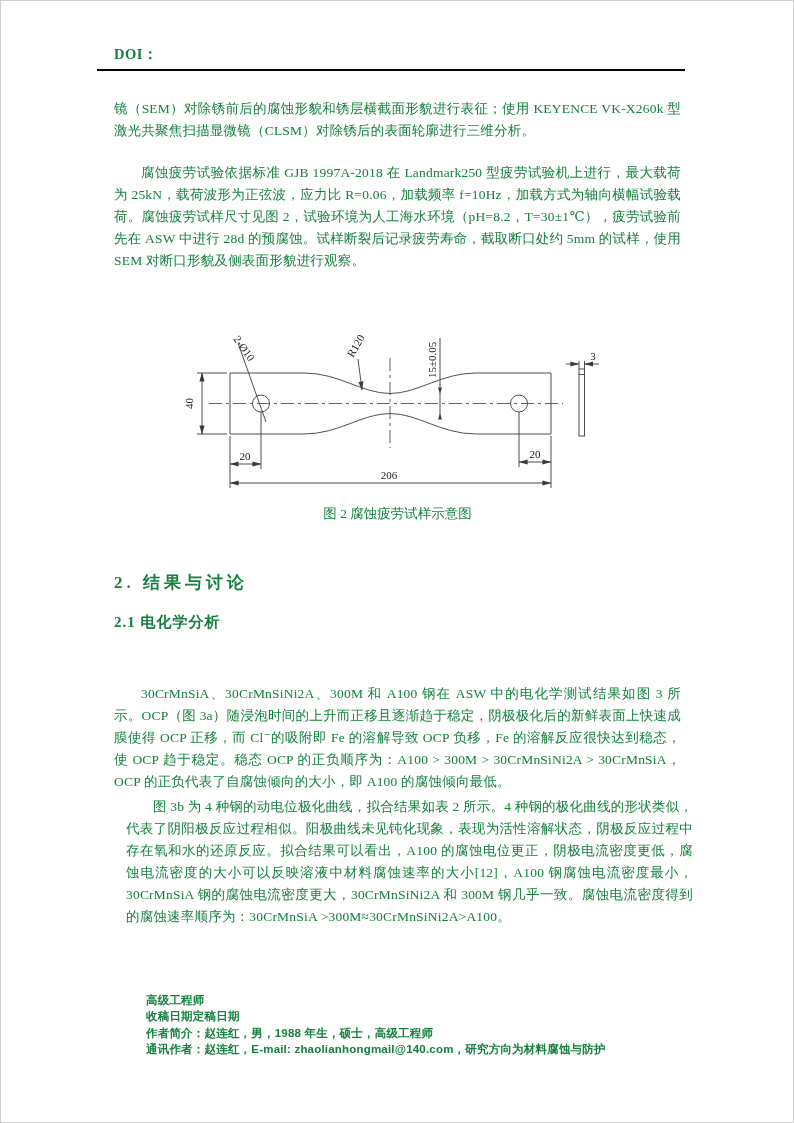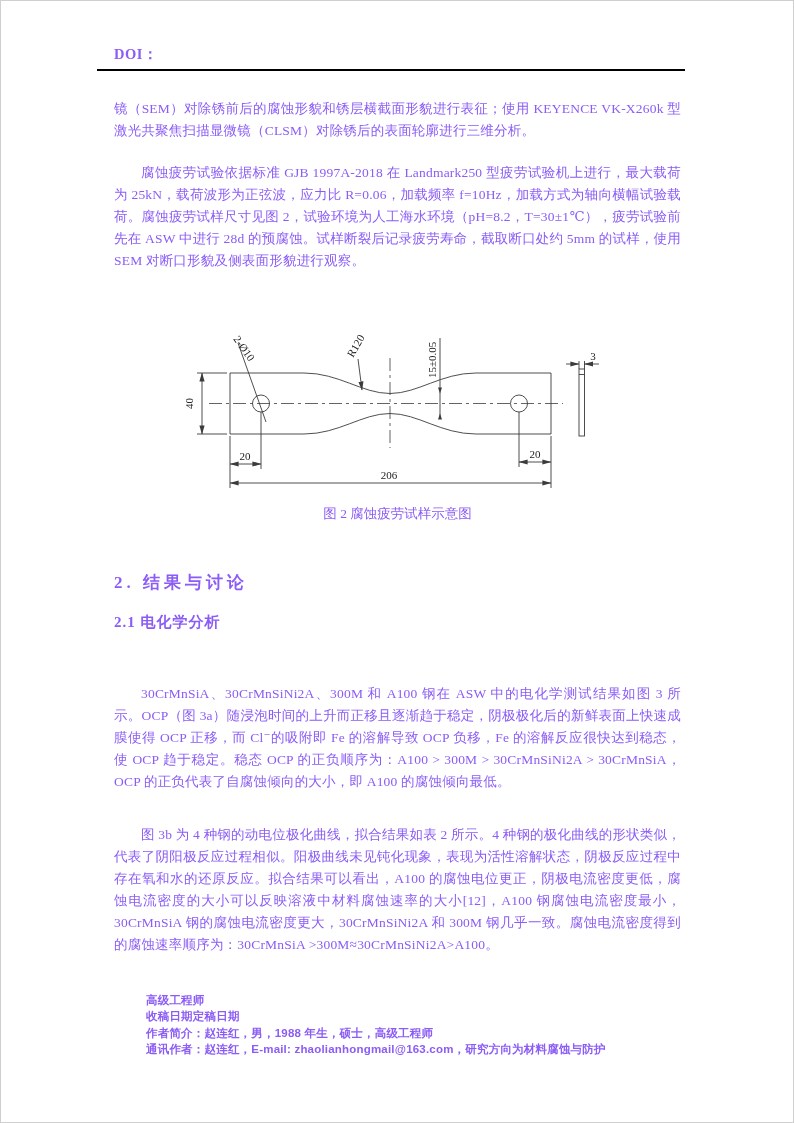--- a/index.html
+++ b/index.html
@@ -3,39 +3,39 @@
 <meta charset="utf-8">
 <style>
   html,body{margin:0;padding:0;background:#e9e9e9;}
   .page{
     position:relative;
     width:794px;height:1123px;
     background:#ffffff;
     border:1px solid #cfcfcf;
     box-sizing:border-box;
     font-family:"Liberation Serif","DejaVu Serif",serif;
-    color:#8b5cf6;
+    color:#15803d;
     overflow:hidden;
   }
   .doi-header{
     position:absolute;top:44px;left:96px;width:588px;
     font-size:14.5px;font-weight:bold;letter-spacing:.5px;
     padding:0 0 5px 17px;box-sizing:border-box;
     border-bottom:2.5px solid #000;
   }
   .para{
     position:absolute;left:113px;width:567px;
     font-size:13.5px;line-height:22px;
     text-align:justify;letter-spacing:.2px;
   }
   .indent{text-indent:2em;}
   #p1{top:97px;}
   #p2{top:161px;}
   #p3{top:642px;margin-top:40px;}
-  #p4{top:823px;}
+  #p4{top:795px;margin-left:12px;}
   .figure-svg{position:absolute;left:180px;top:322px;width:470px;height:180px;}
   .caption{position:absolute;left:113px;width:567px;text-align:center;}
   .caption-zh{top:504px;font-size:13.5px;}
   .caption-en{top:536px;font-size:13px;}
   .h2{
     position:absolute;left:113px;top:570px;width:567px;
     font-size:17px;font-weight:bold;letter-spacing:4px;
   }
   .h3{
     position:absolute;left:113px;top:612px;width:567px;
@@ -138,16 +138,16 @@
   <div class="h2">2. 结果与讨论</div>
   <div class="h3">2.1 电化学分析</div>
 
   <div class="para indent" id="p3">30CrMnSiA、30CrMnSiNi2A、300M 和 A100 钢在 ASW 中的电化学测试结果如图 3 所示。OCP（图 3a）随浸泡时间的上升而正移且逐渐趋于稳定，阴极极化后的新鲜表面上快速成膜使得 OCP 正移，而 Cl⁻的吸附即 Fe 的溶解导致 OCP 负移，Fe 的溶解反应很快达到稳态，使 OCP 趋于稳定。稳态 OCP 的正负顺序为：A100 &gt; 300M &gt; 30CrMnSiNi2A &gt; 30CrMnSiA，OCP 的正负代表了自腐蚀倾向的大小，即 A100 的腐蚀倾向最低。</div>
   <div class="para indent" id="p4">图 3b 为 4 种钢的动电位极化曲线，拟合结果如表 2 所示。4 种钢的极化曲线的形状类似，代表了阴阳极反应过程相似。阳极曲线未见钝化现象，表现为活性溶解状态，阴极反应过程中存在氧和水的还原反应。拟合结果可以看出，A100 的腐蚀电位更正，阴极电流密度更低，腐蚀电流密度的大小可以反映溶液中材料腐蚀速率的大小[12]，A100 钢腐蚀电流密度最小，30CrMnSiA 钢的腐蚀电流密度更大，30CrMnSiNi2A 和 300M 钢几乎一致。腐蚀电流密度得到的腐蚀速率顺序为：30CrMnSiA &gt;300M≈30CrMnSiNi2A&gt;A100。</div>
 
   <div class="footer">
     <div>高级工程师</div>
     <div>收稿日期定稿日期</div>
     <div>作者简介：赵连红，男，1988 年生，硕士，高级工程师</div>
-    <div>通讯作者：赵连红，E-mail: zhaolianhongmail@163.com，研究方向为材料腐蚀与防护</div>
+    <div>通讯作者：赵连红，E-mail: zhaolianhongmail@140.com，研究方向为材料腐蚀与防护</div>
   </div>
 
 </div>
 
 </body></html>

